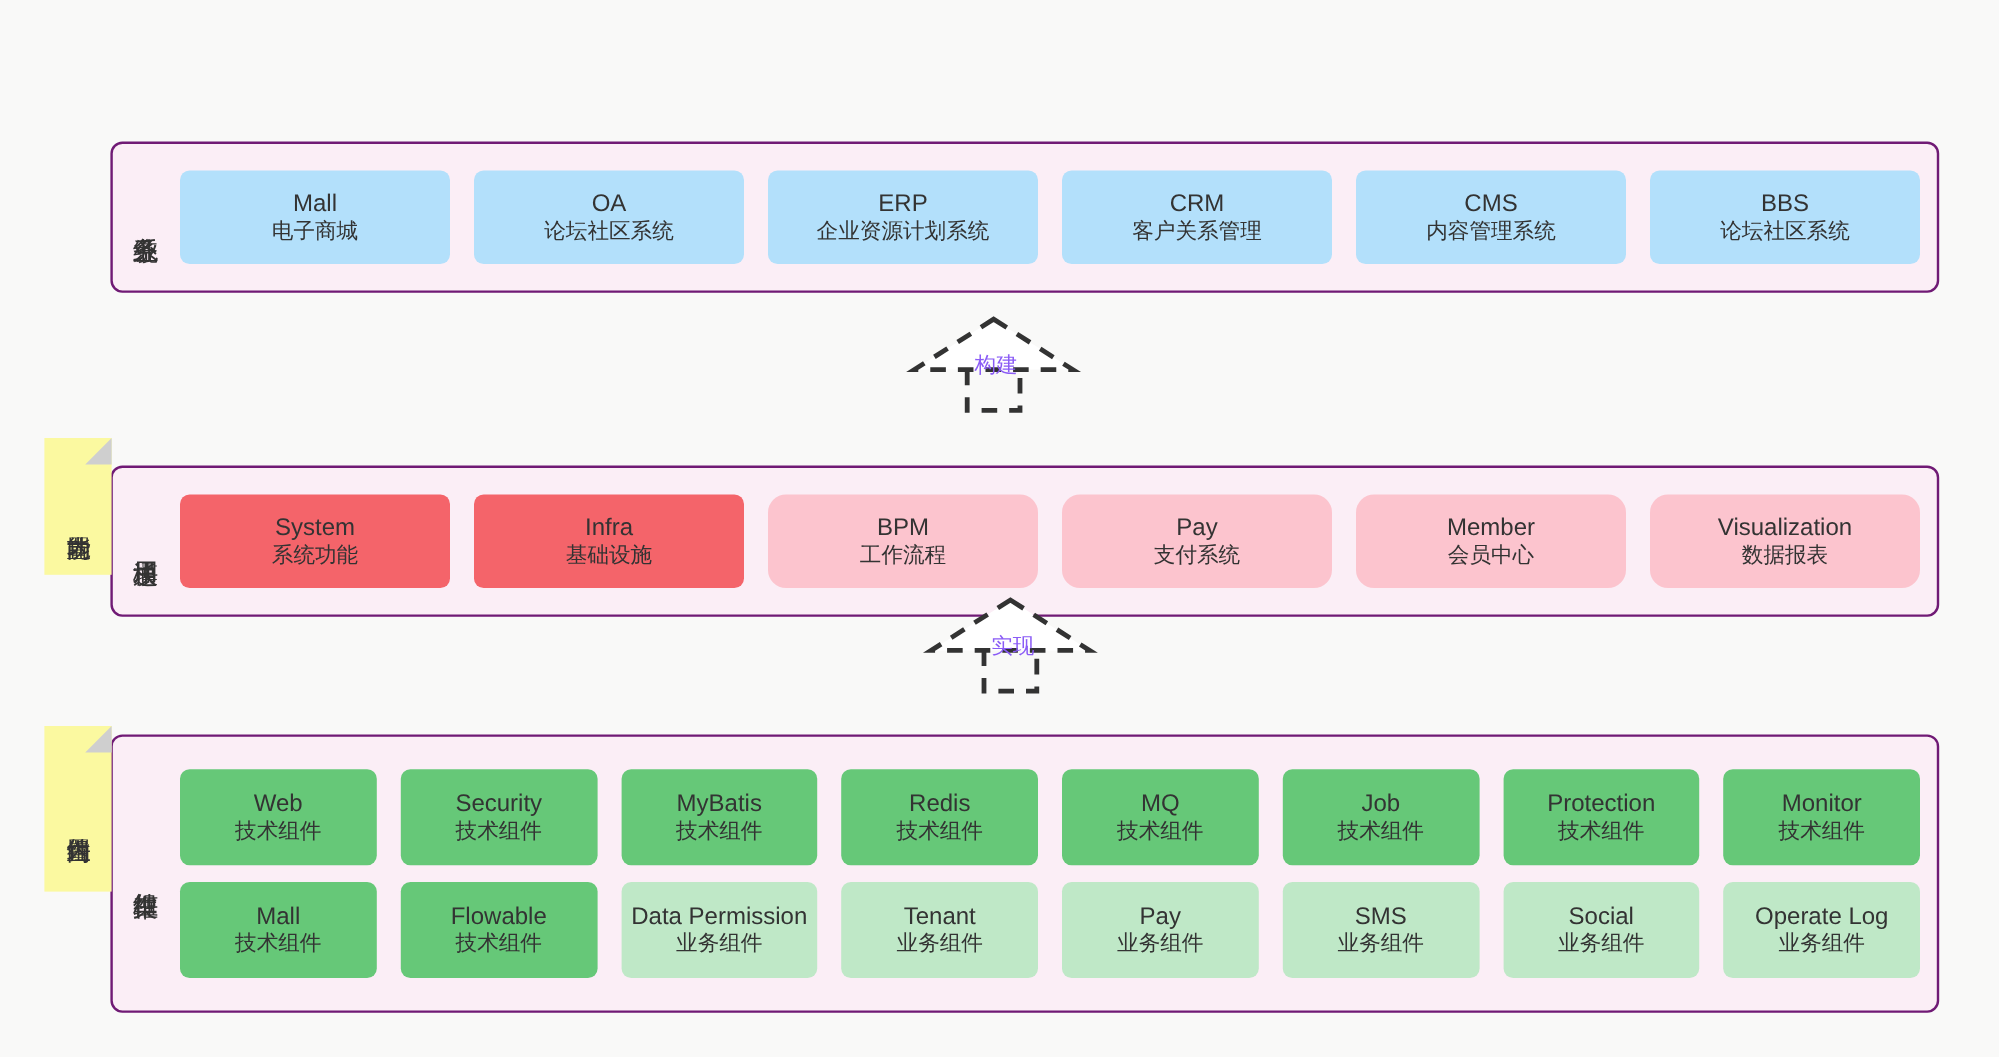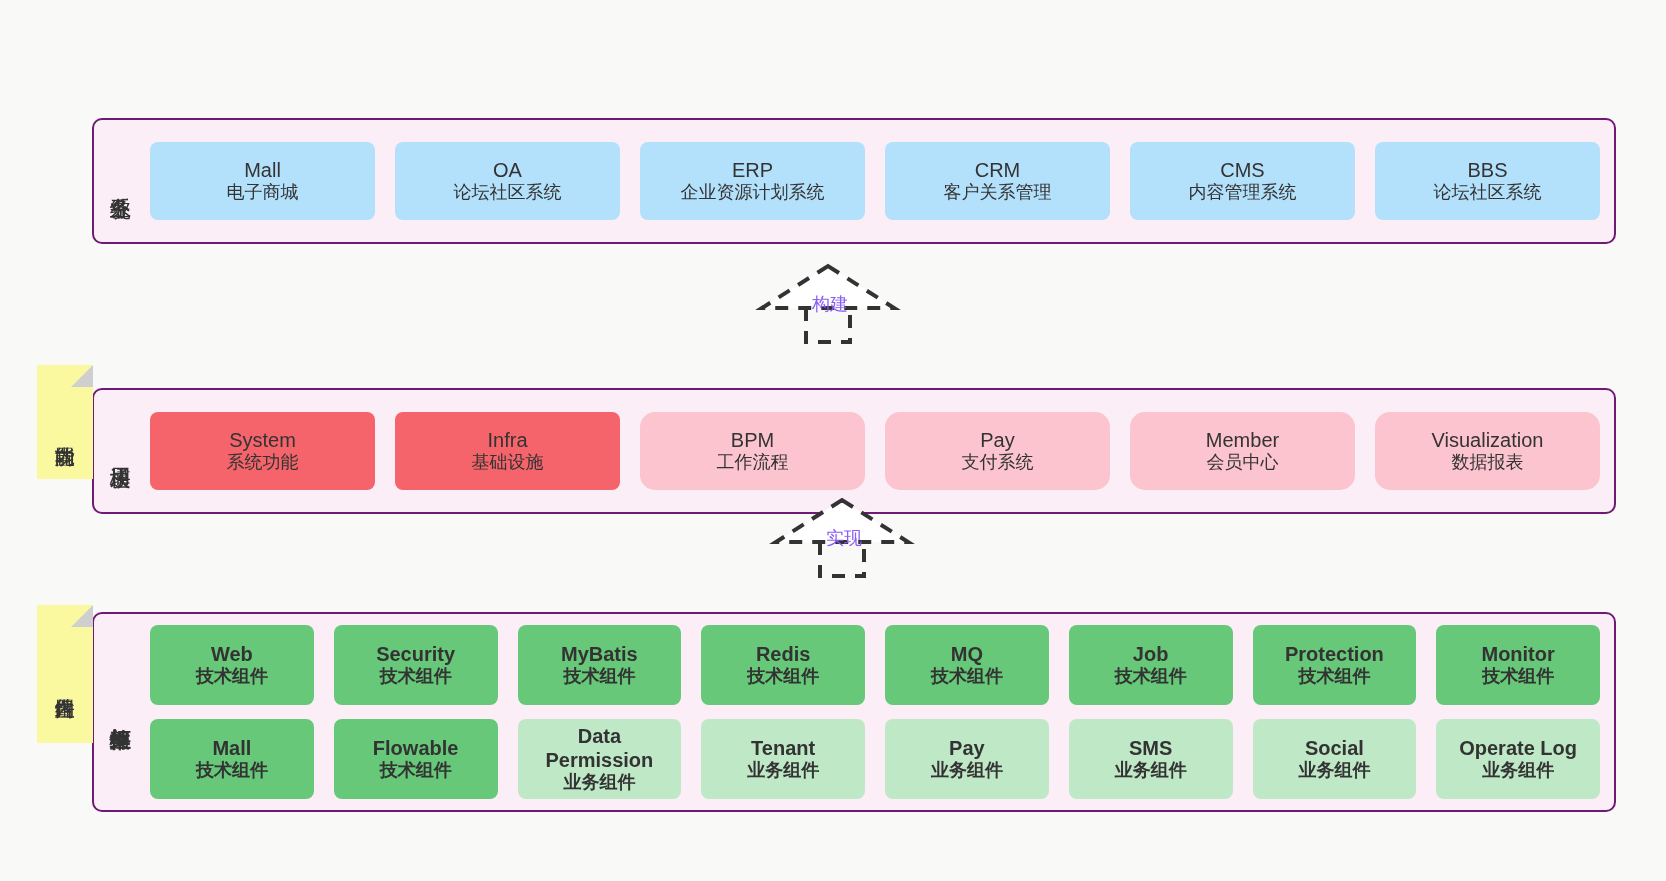--- a/index.html
+++ b/index.html
@@ -31,21 +31,21 @@
     background: #fbeef6;
     border: 2px solid #701a75;
     border-radius: 10px;
     box-sizing: border-box;
     display: flex;
     flex-direction: row;
     align-items: stretch;
   }
   #layer-business { left: 92px; top: 118px; width: 1524px; height: 126px; }
   #layer-common   { left: 92px; top: 388px; width: 1524px; height: 126px; }
-  #layer-framework{ left: 92px; top: 612px; width: 1524px; height: 200px; font-weight: bold; }
+  #layer-framework{ left: 92px; top: 612px; width: 1524px; height: 232px; }
 
   .layer-title {
     width: 52px;
     flex: 0 0 52px;
     display: flex;
     align-items: center;
     justify-content: center;
     font-size: 21px;
     line-height: 1.08;
     letter-spacing: 0;

